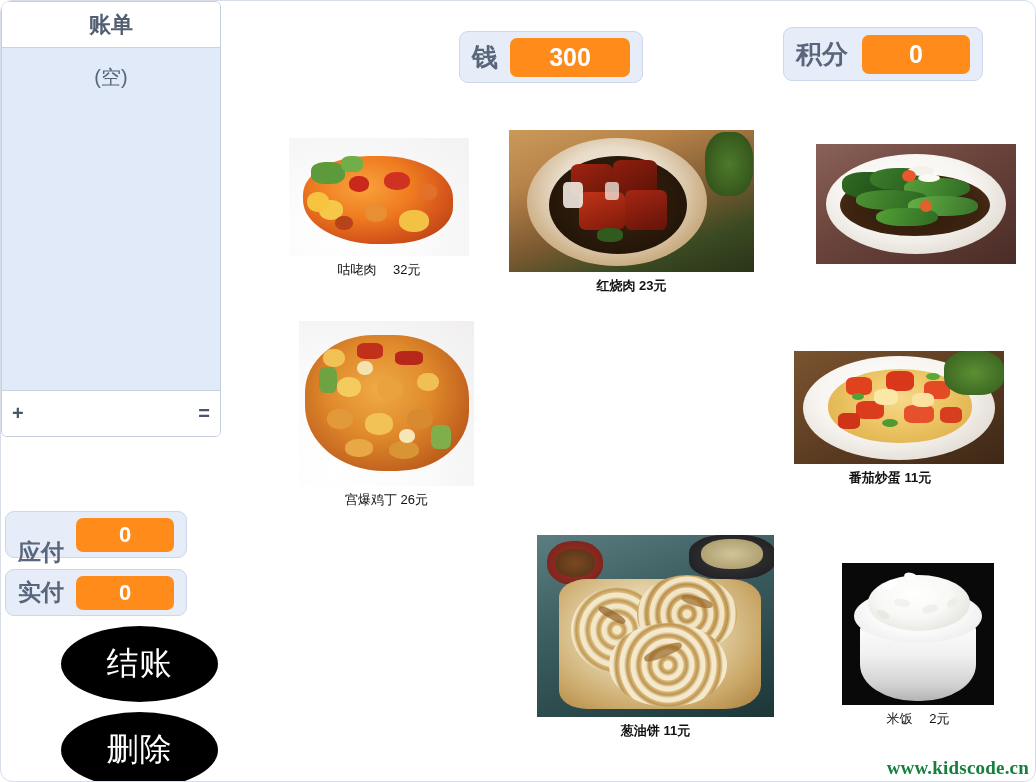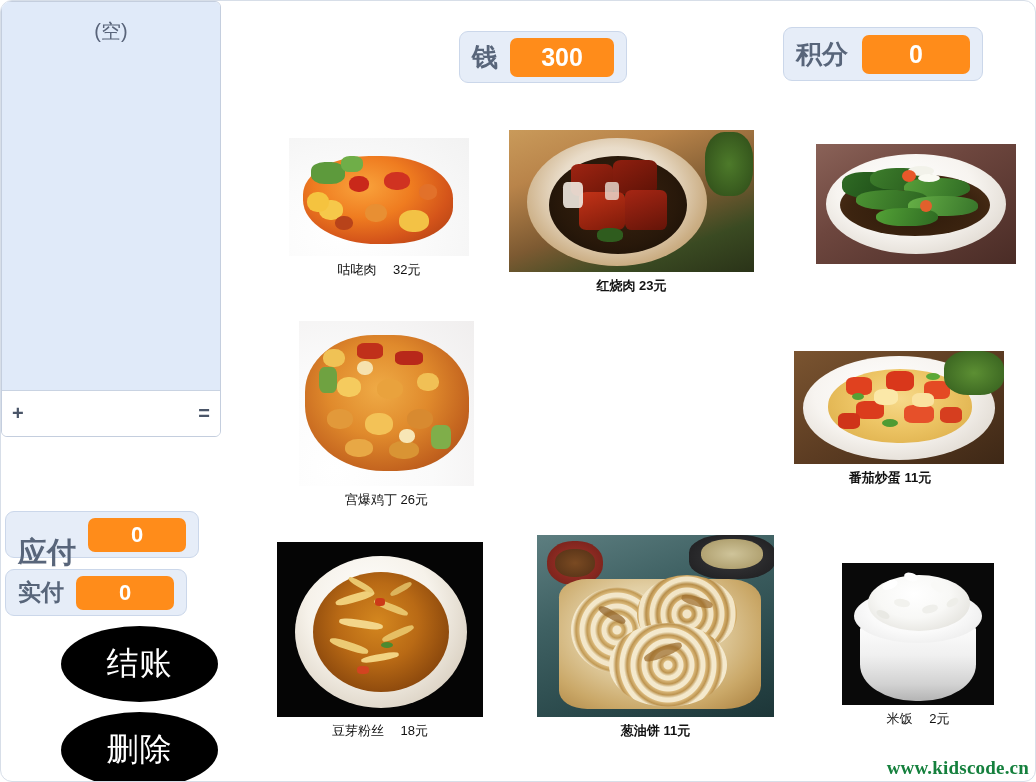--- a/index.html
+++ b/index.html
@@ -117,34 +117,34 @@
     text-align: center;
     display: inline-block;
     white-space: nowrap;
   }
 
   .mon-money {
     left: 458px; top: 30px;
     height: 52px;
   }
   .mon-money .var-label { font-size: 26px; margin-right: 12px; }
-  .mon-money .var-value { font-size: 25px; min-width: 88px; padding: 5px 8px; }
+  .mon-money .var-value { font-size: 25px; min-width: 88px; padding: 5px 16px; }
 
   .mon-points {
     left: 782px; top: 26px;
     height: 54px;
   }
   .mon-points .var-label { font-size: 26px; margin-right: 14px; }
   .mon-points .var-value { font-size: 25px; min-width: 92px; padding: 5px 8px; }
 
   .mon-due {
     left: 4px; top: 510px;
     height: 47px;
   }
-  .mon-due .var-label { font-size: 29px; margin-right: 12px; margin-top: 36px; }
+  .mon-due .var-label { font-size: 23px; margin-right: 12px; margin-top: 36px; }
   .mon-due .var-value { font-size: 22px; min-width: 82px; padding: 4px 8px; }
 
   .mon-paid {
     left: 4px; top: 568px;
     height: 47px;
     align-items: center;
   }
   .mon-paid .var-label { font-size: 23px; margin-right: 12px; }
   .mon-paid .var-value { font-size: 22px; min-width: 82px; padding: 4px 8px; }
 
@@ -212,20 +212,21 @@
     color: #15803d;
     letter-spacing: 0.2px;
   }
 </style>
 </head>
 <body>
 
 <div class="stage">
 
   <div class="list-monitor">
+    <div class="list-header">账单</div>
     <div class="list-body">
       <div class="list-empty">(空)</div>
     </div>
     <div class="list-footer">
       <span class="list-add">+</span>
       <span class="list-resize">=</span>
     </div>
   </div>
 
   <div class="var-monitor mon-money">
@@ -357,40 +358,20 @@
       <div class="speck" style="left:118px;top:42px;width:22px;height:14px;background:#fae2a0;border-radius:36%;"></div>
       <div class="speck" style="left:88px;top:68px;width:16px;height:8px;background:#4f9b33;border-radius:50%;"></div>
       <div class="speck" style="left:132px;top:22px;width:14px;height:7px;background:#5aa838;border-radius:50%;"></div>
       <div class="speck" style="left:58px;top:42px;width:12px;height:7px;background:#55a035;border-radius:50%;"></div>
       <div style="position:absolute;left:150px;top:0px;width:60px;height:44px;
                   background:radial-gradient(ellipse,#5c8f33 0%, #335c1d 100%);border-radius:40%;"></div>
     </div>
     <div class="food-label bold">番茄炒蛋 11元</div>
   </div>
 
-  <div class="food" style="left:276px; top:541px; width:206px;">
-    <div class="food-img" style="width:206px; height:175px; background:#050505;">
-      <div style="position:absolute;left:18px;top:14px;width:172px;height:152px;border-radius:50%;
-                  background:radial-gradient(ellipse at 44% 34%, #ffffff 0%, #f6f2ea 46%, #ddd4c6 76%, #c3b8a8 100%);"></div>
-      <div style="position:absolute;left:36px;top:30px;width:136px;height:120px;border-radius:50%;
-                  background:radial-gradient(ellipse at 48% 42%, #d4871f 0%, #b96a15 40%, #8e4a0d 72%, #6b3408 100%);"></div>
-      <div class="speck" style="left:58px;top:52px;width:40px;height:8px;background:#f0cf7a;border-radius:40%;transform:rotate(-16deg);"></div>
-      <div class="speck" style="left:96px;top:62px;width:36px;height:7px;background:#e8c36a;border-radius:40%;transform:rotate(22deg);"></div>
-      <div class="speck" style="left:62px;top:78px;width:44px;height:8px;background:#f3d68a;border-radius:40%;transform:rotate(8deg);"></div>
-      <div class="speck" style="left:104px;top:88px;width:34px;height:7px;background:#e6bf64;border-radius:40%;transform:rotate(-24deg);"></div>
-      <div class="speck" style="left:52px;top:100px;width:40px;height:8px;background:#eccb74;border-radius:40%;transform:rotate(18deg);"></div>
-      <div class="speck" style="left:84px;top:112px;width:38px;height:7px;background:#f2d382;border-radius:40%;transform:rotate(-10deg);"></div>
-      <div class="speck" style="left:70px;top:40px;width:28px;height:6px;background:#e9c76e;border-radius:40%;transform:rotate(30deg);"></div>
-      <div class="speck" style="left:112px;top:44px;width:24px;height:6px;background:#dcb45c;border-radius:40%;transform:rotate(-30deg);"></div>
-      <div class="speck" style="left:98px;top:56px;width:10px;height:8px;background:#cc3a18;border-radius:40%;"></div>
-      <div class="speck" style="left:80px;top:124px;width:12px;height:8px;background:#d24420;border-radius:40%;"></div>
-      <div class="speck" style="left:104px;top:100px;width:12px;height:6px;background:#4c8a30;border-radius:50%;"></div>
-    </div>
-    <div class="food-label">豆芽粉丝　 18元</div>
-  </div>
 
   <div class="food" style="left:536px; top:534px; width:237px;">
     <div class="food-img" style="width:237px; height:182px;
                 background:linear-gradient(160deg,#5d7e80 0%, #3f6163 35%, #2b4a4c 70%, #1d3638 100%);">
       <div style="position:absolute;left:10px;top:6px;width:56px;height:44px;
                   background:radial-gradient(ellipse,#a8342a 0%, #6e1f18 100%);border-radius:46%;"></div>
       <div style="position:absolute;left:18px;top:14px;width:40px;height:28px;
                   background:radial-gradient(ellipse,#7a4a22 0%, #523016 100%);border-radius:46%;"></div>
       <div style="position:absolute;left:152px;top:0px;width:86px;height:44px;
                   background:radial-gradient(ellipse,#3a3a3c 0%, #1c1c1e 100%);border-radius:40%;"></div>

